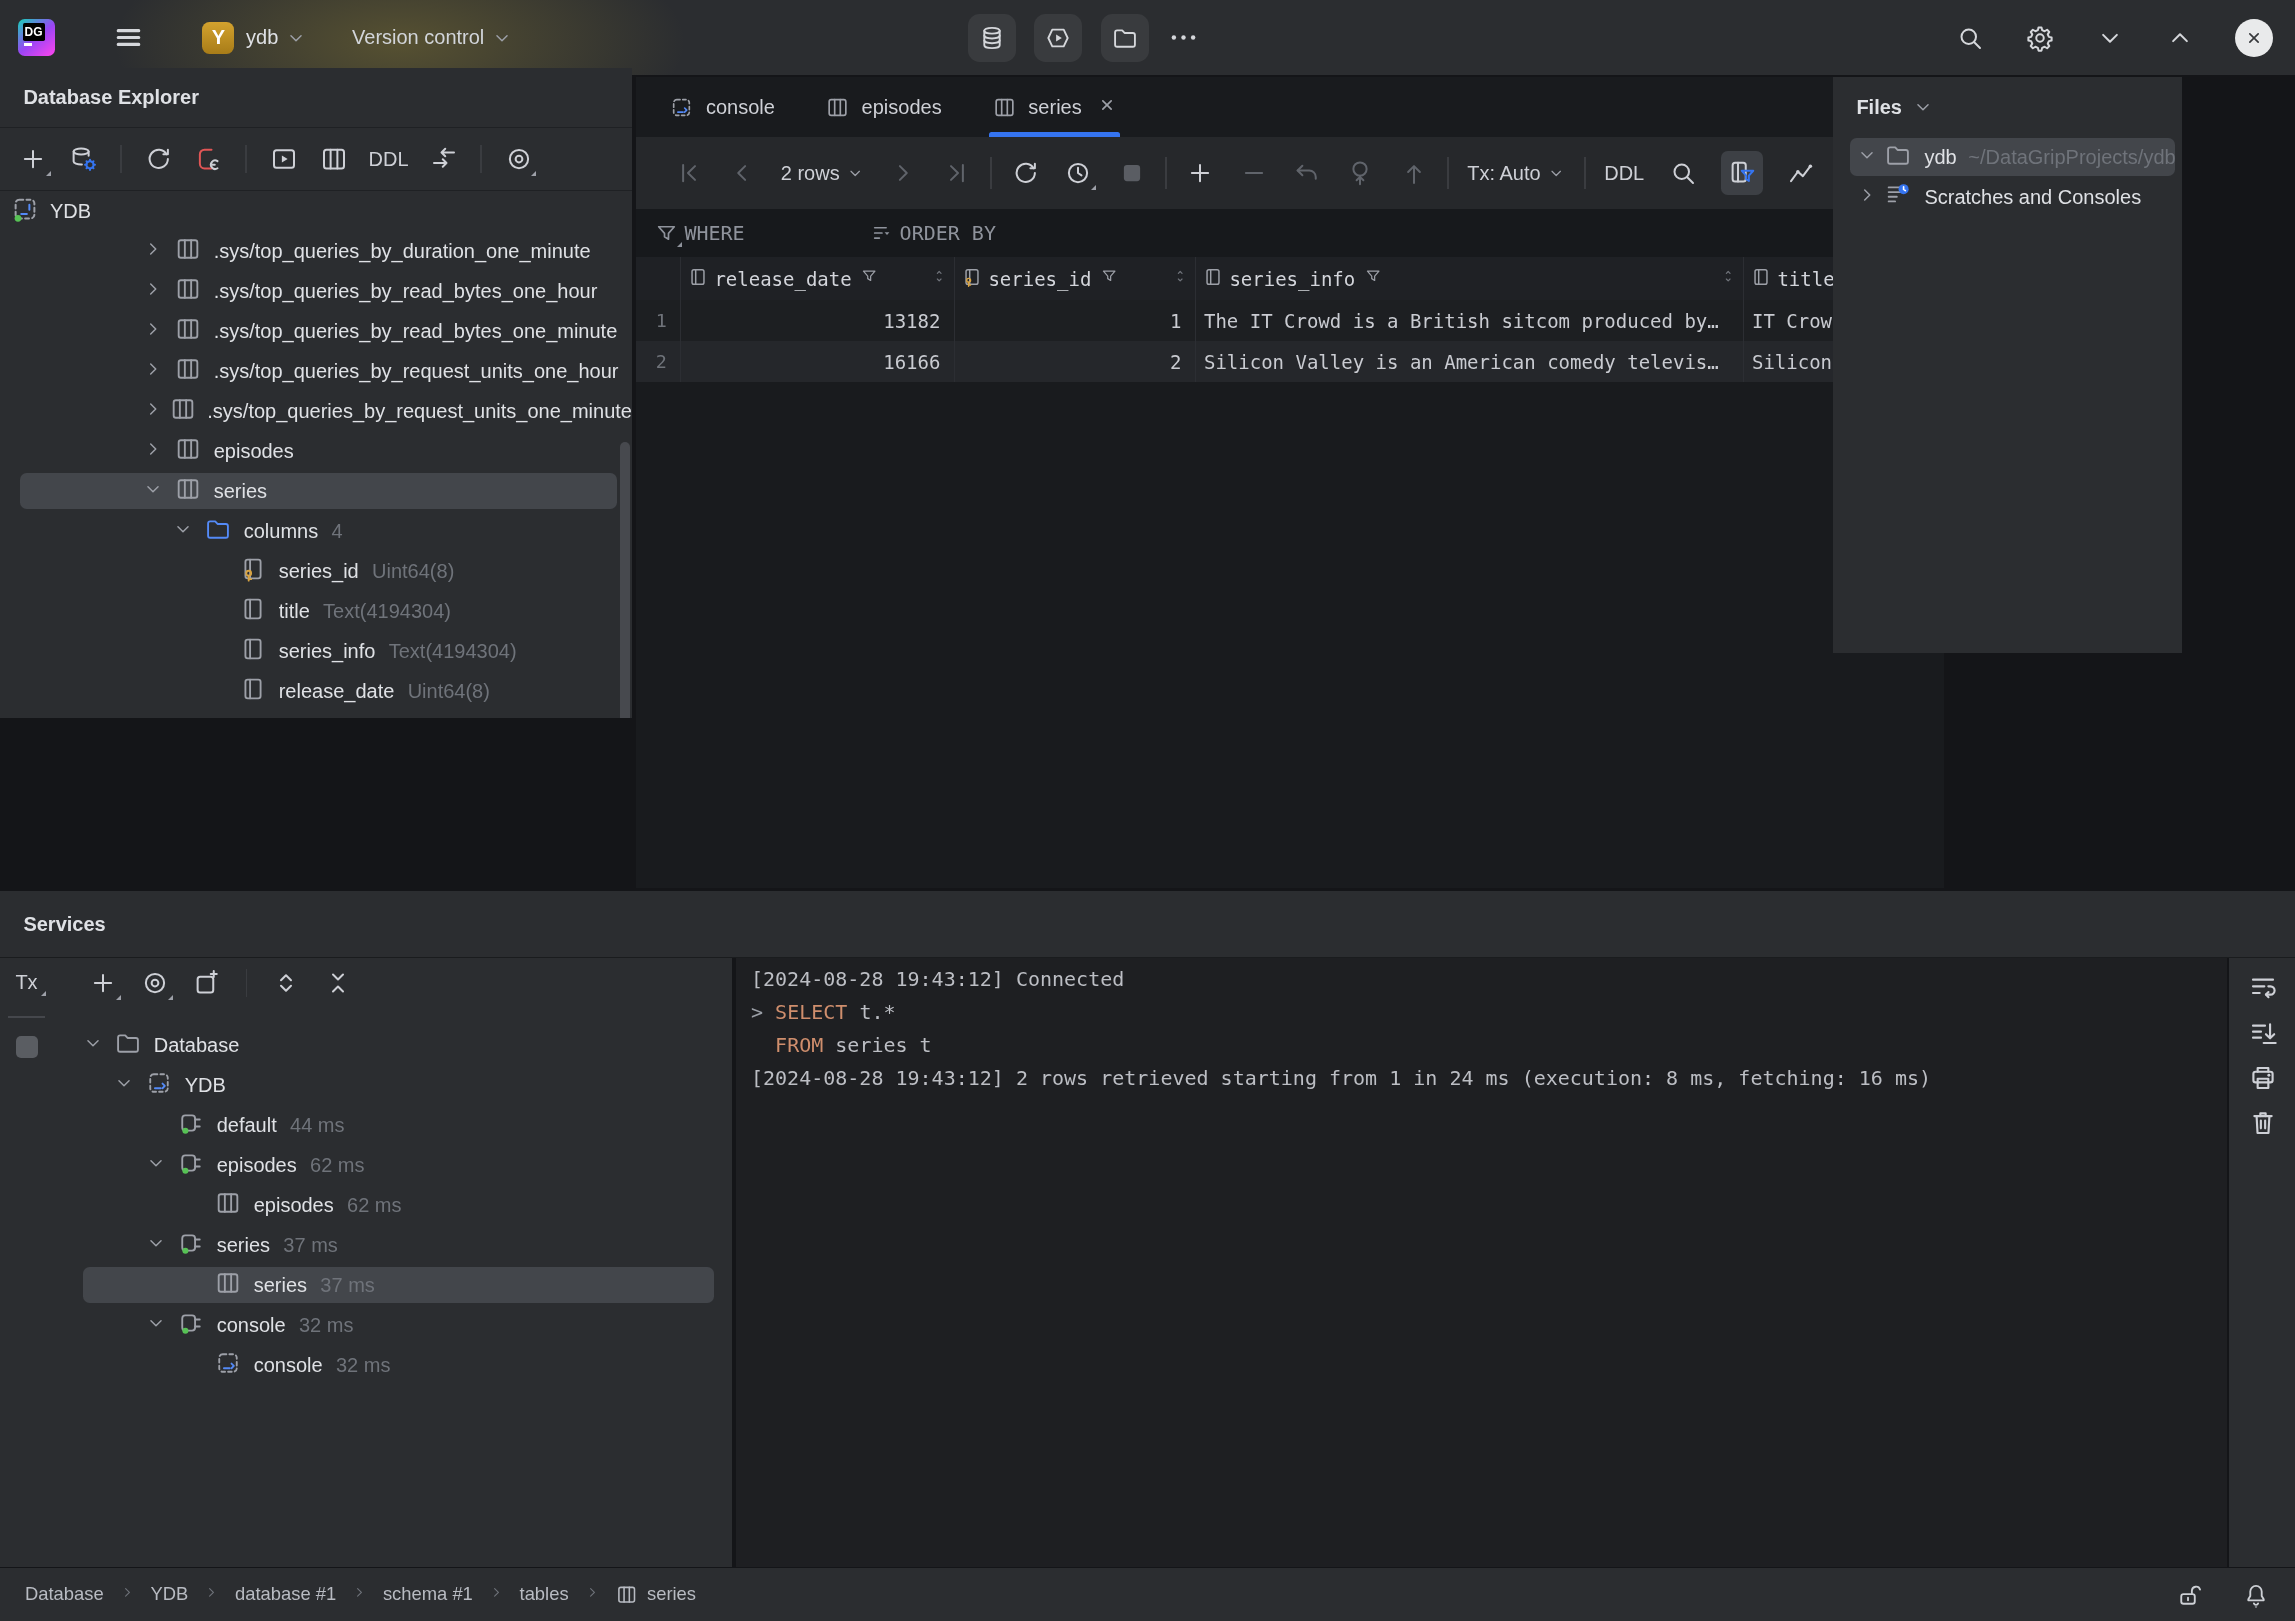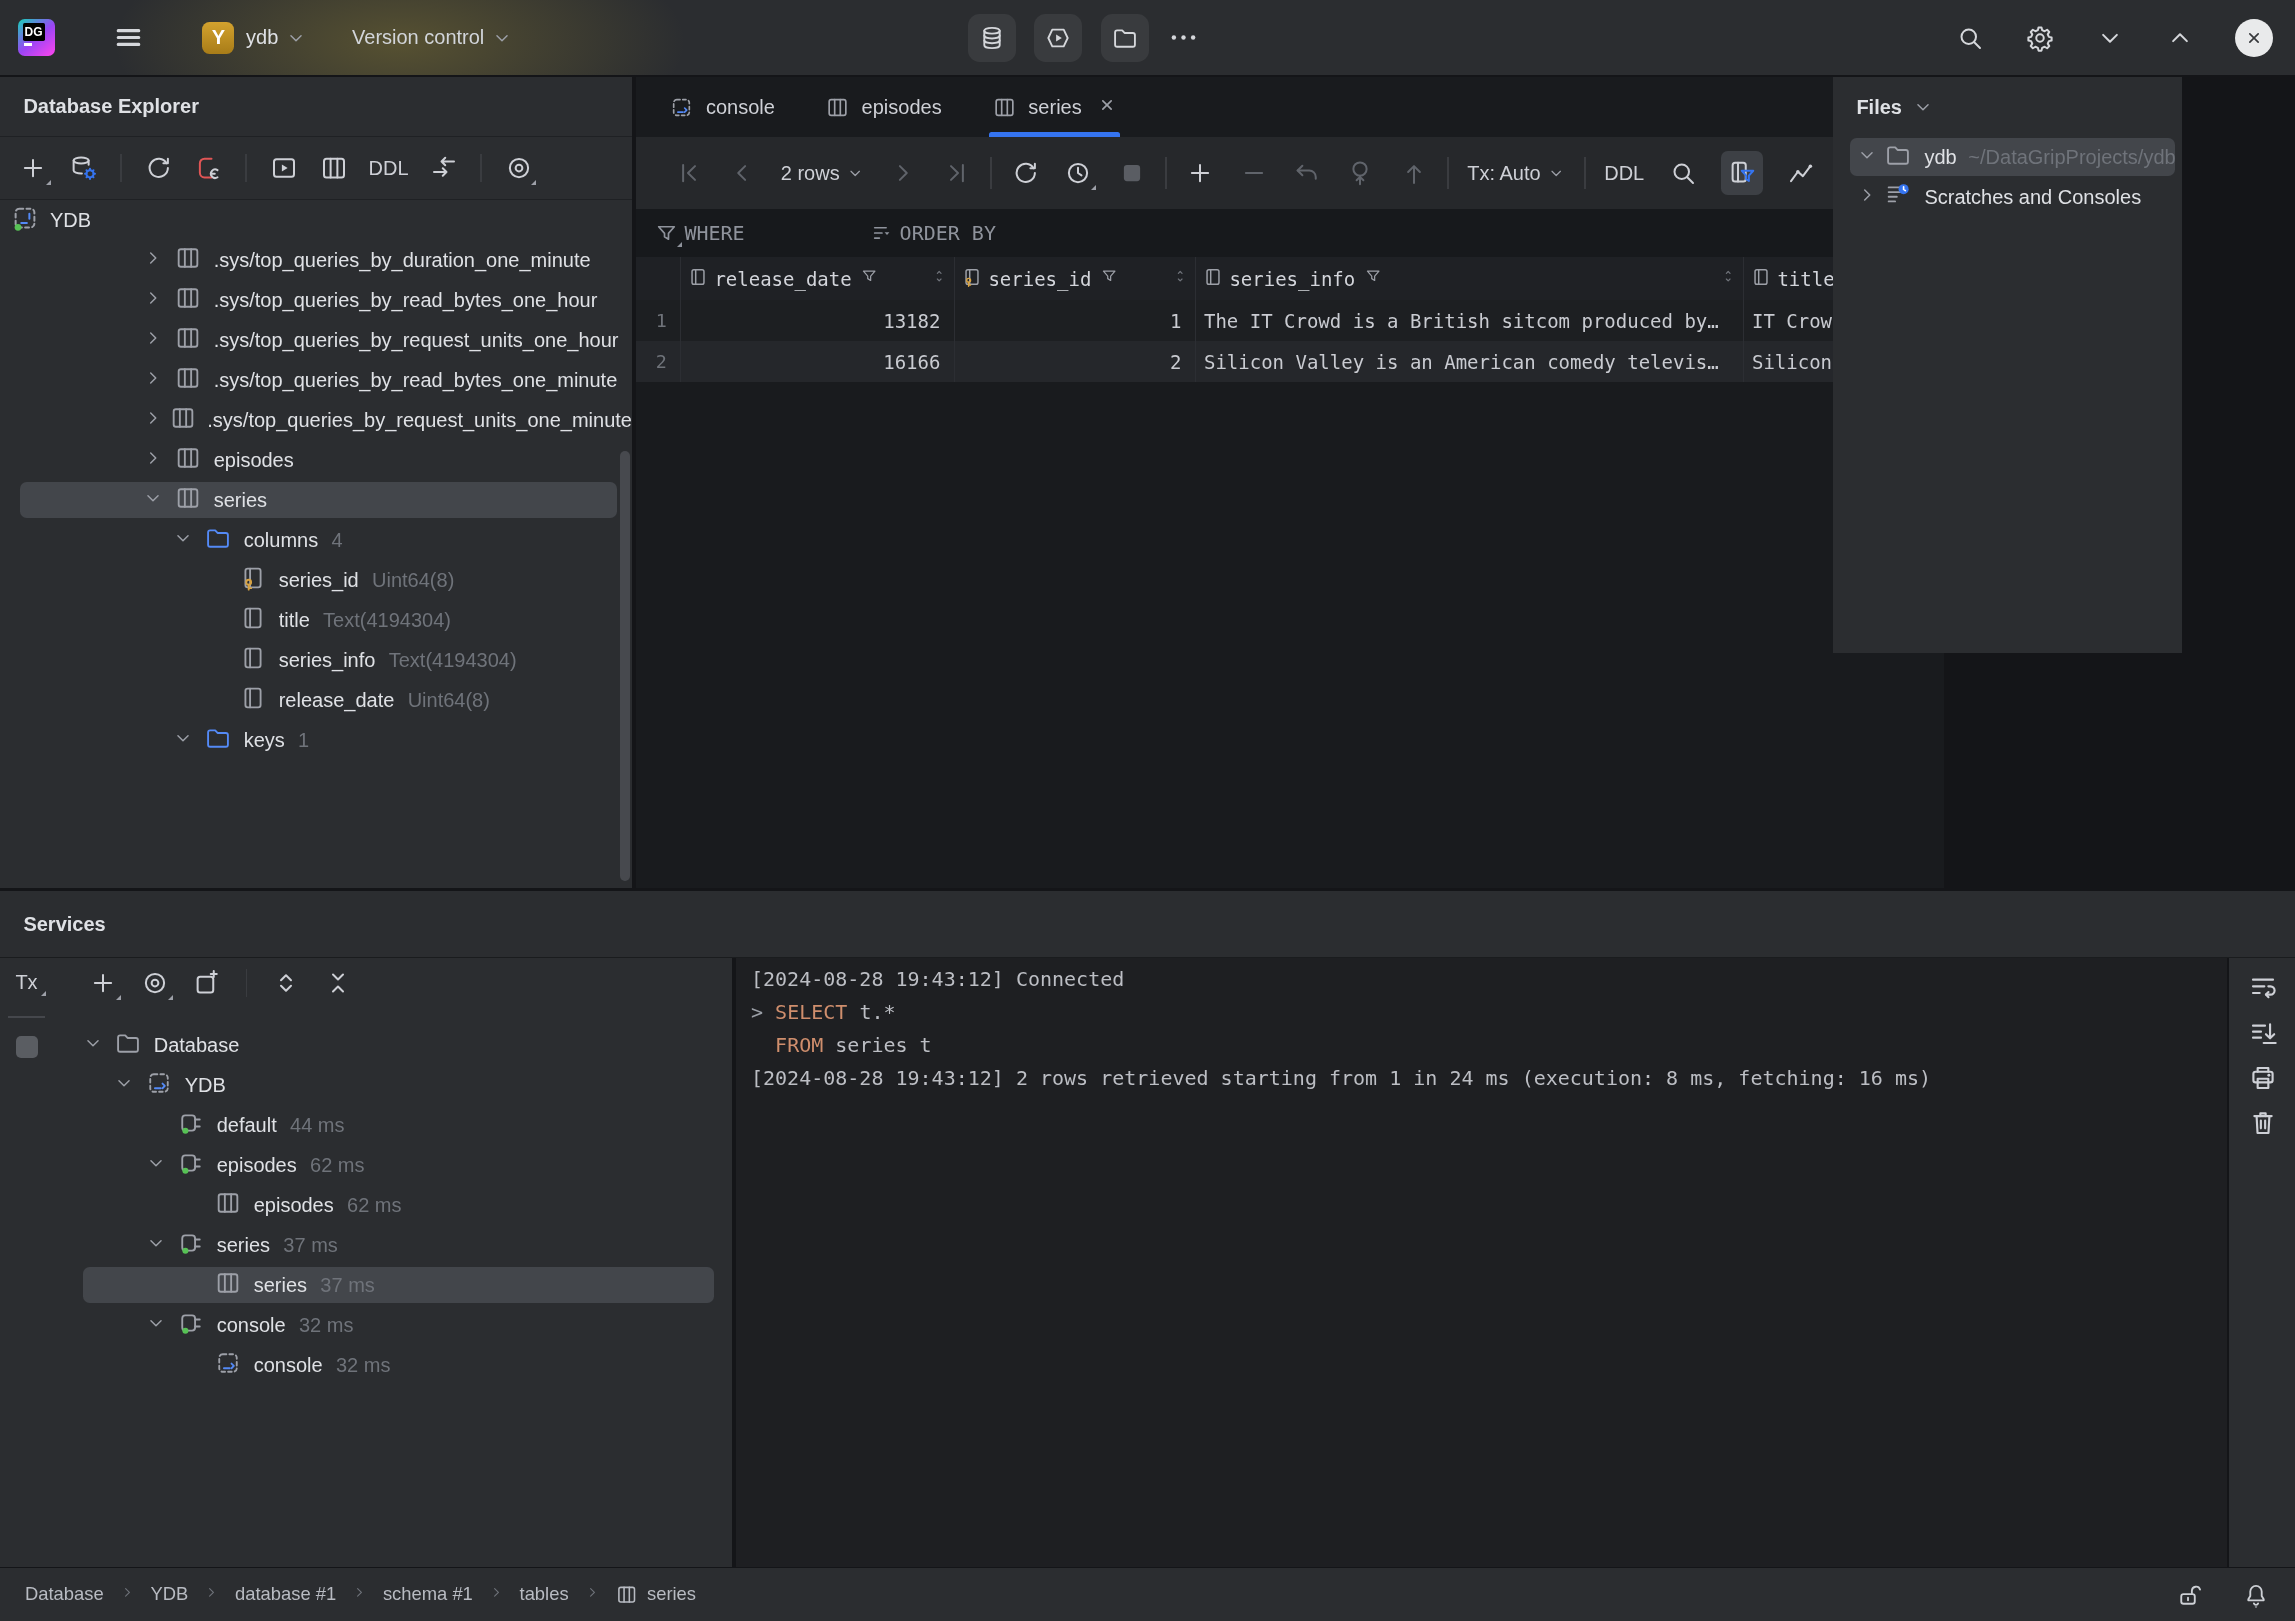--- a/index.html
+++ b/index.html
@@ -36,21 +36,21 @@
   .tb-caret{margin-left:6.7px;color:#9da0a8}
   #tb-vcs{margin-left:45px;color:#d2d5da}
   .tb-center{position:absolute;left:968px;top:0;height:100%;display:flex;align-items:center;gap:18.4px}
   .tb-btn{width:48px;height:48px;border-radius:11.7px;background:rgba(255,255,255,.07);
     display:flex;align-items:center;justify-content:center;color:#d5d7db}
   .tb-right{position:absolute;right:0;top:0;height:100%;display:flex;align-items:center;gap:40px;padding-right:22px}
   .tb-right .ic{color:#d5d7db}
   #win-close{width:38px;height:38px;border-radius:50%;background:#e9eaeb;display:flex;align-items:center;justify-content:center;color:#36383b}
 
   
-  #explorer{position:absolute;left:0;top:77px;width:632px;height:811px;background:#2b2d30;overflow:hidden}
+  #explorer{position:absolute;left:0;top:68px;width:632px;height:650px;background:#2b2d30;overflow:hidden}
   .panel-head{height:60px;display:flex;align-items:center;padding-left:23.4px;font-size:20px;font-weight:700;color:#dfe1e5;border-bottom:1.7px solid #1f2124;box-sizing:border-box}
   #exp-toolbar{height:63px;display:flex;align-items:center;padding-left:18.4px;gap:20px;border-bottom:1.7px solid #1f2124;box-sizing:border-box;color:#ced0d6}
   #exp-toolbar .vdiv{height:28px;margin:0 1.7px}
   #exp-toolbar .tool-label{font-size:20px;color:#ced0d6}
   .tree{position:relative}
   .trow{height:40px;display:flex;align-items:center;position:relative;font-size:20px;color:#dfe1e5;cursor:default}
   .trow .chev{width:30px;color:#9da0a8}
   .trow .ticon{width:30px;margin-left:1.7px}
   .trow .tlabel{margin-left:10px;white-space:nowrap;position:relative;z-index:1}
   .trow .tmeta{margin-left:13.3px;color:#6f737a;white-space:nowrap;position:relative;z-index:1}
@@ -343,35 +343,35 @@
             <svg viewBox="0 0 24 24" fill="none" stroke="currentColor" stroke-width="1.6" stroke-linecap="round" stroke-linejoin="round" style="overflow:visible">
               <path d="M9.5 6.5 15 12l-5.5 5.5"></path>
             </svg>
           </span></span>
         <span class="ticon" style="color:#9da0a8"><span class="ic " style="width:28px;height:28px;">
             <svg viewBox="0 0 24 24" fill="none" stroke="currentColor" stroke-width="1.6" stroke-linecap="round" stroke-linejoin="round" style="overflow:visible">
               <rect x="4" y="4.5" width="16" height="15" rx="2"></rect>
               <path d="M9.3 4.5v15M14.7 4.5v15"></path>
             </svg>
           </span></span>
-        <span class="tlabel">.sys/top_queries_by_request_units_one_hour</span>
+        <span class="tlabel">.sys/top_queries_by_read_bytes_one_minute</span>
       </div>
       <div class="trow exp-d2">
         <span class="chev"><span class="ic " style="width:22px;height:22px;">
             <svg viewBox="0 0 24 24" fill="none" stroke="currentColor" stroke-width="1.6" stroke-linecap="round" stroke-linejoin="round" style="overflow:visible">
               <path d="M9.5 6.5 15 12l-5.5 5.5"></path>
             </svg>
           </span></span>
         <span class="ticon" style="color:#9da0a8"><span class="ic " style="width:28px;height:28px;">
             <svg viewBox="0 0 24 24" fill="none" stroke="currentColor" stroke-width="1.6" stroke-linecap="round" stroke-linejoin="round" style="overflow:visible">
               <rect x="4" y="4.5" width="16" height="15" rx="2"></rect>
               <path d="M9.3 4.5v15M14.7 4.5v15"></path>
             </svg>
           </span></span>
-        <span class="tlabel">.sys/top_queries_by_read_bytes_one_minute</span>
+        <span class="tlabel">.sys/top_queries_by_request_units_one_hour</span>
       </div>
       <div class="trow exp-d2">
         <span class="chev"><span class="ic " style="width:22px;height:22px;">
             <svg viewBox="0 0 24 24" fill="none" stroke="currentColor" stroke-width="1.6" stroke-linecap="round" stroke-linejoin="round" style="overflow:visible">
               <path d="M9.5 6.5 15 12l-5.5 5.5"></path>
             </svg>
           </span></span>
         <span class="ticon" style="color:#9da0a8"><span class="ic " style="width:28px;height:28px;">
             <svg viewBox="0 0 24 24" fill="none" stroke="currentColor" stroke-width="1.6" stroke-linecap="round" stroke-linejoin="round" style="overflow:visible">
               <rect x="4" y="4.5" width="16" height="15" rx="2"></rect>

